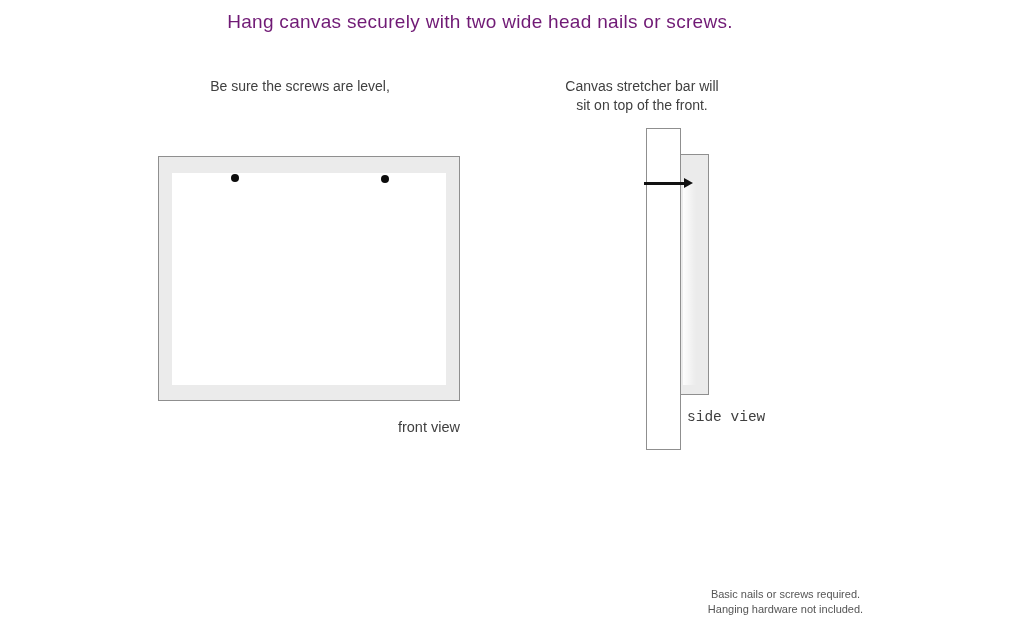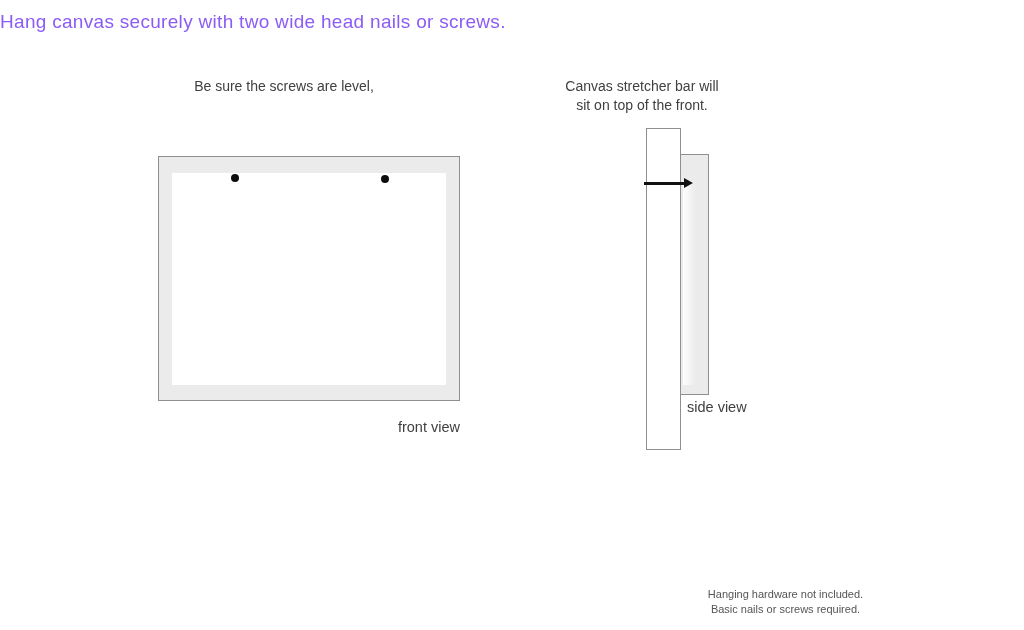--- a/index.html
+++ b/index.html
@@ -18,43 +18,43 @@
     background: #ffffff;
     overflow: hidden;
   }
 
   
   .title {
     position: absolute;
     top: 11px;
     left: 0;
     width: 960px;
-    text-align: left;
+    text-align: center;
     font-size: 19px;
     letter-spacing: 0.3px;
-    color: #8b5cf6;
+    color: #701a75;
   }
   .instr {
     position: absolute;
     text-align: center;
     font-size: 14px;
     line-height: 18.5px;
     color: #404040;
   }
-  .instr-left  { top: 77px; left: 134px; width: 300px; }
+  .instr-left  { top: 77px; left: 150px; width: 300px; }
   .instr-right { top: 77px; left: 517px; width: 250px; }
 
   .view-label {
     position: absolute;
     font-size: 14.5px;
     color: #3f3f3f;
     margin-top: 16px;
   }
   .label-front { top: 403px; left: 310px; width: 150px; text-align: right; }
-  .label-side  { top: 383px; left: 687px; }
+  .label-side  { top: 393px; left: 687px; font-family: Liberation Mono, monospace; }
 
   .footnote {
     position: absolute;
     top: 587px;
     left: 683px;
     width: 205px;
     text-align: center;
     font-size: 11px;
     line-height: 15px;
     color: #555555;
@@ -163,17 +163,17 @@
 
   <div class="side-canvas">
     <div class="side-canvas-highlight"></div>
   </div>
   <div class="side-bar"></div>
   <div class="nail-shaft"></div>
   <div class="nail-tip"></div>
   <div class="view-label label-side">side view</div>
 
   <div class="footnote">
+    <div>Basic nails or screws required.</div>
     <div>Hanging hardware not included.</div>
-    <div>Basic nails or screws required.</div>
   </div>
 
 </div>
 
 </body></html>

